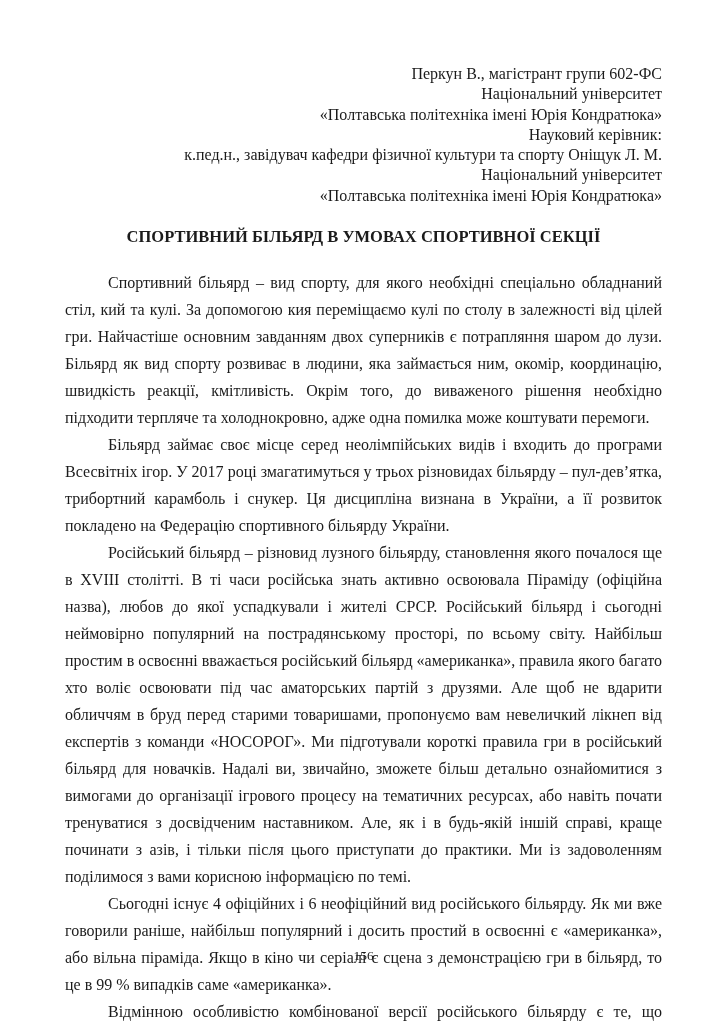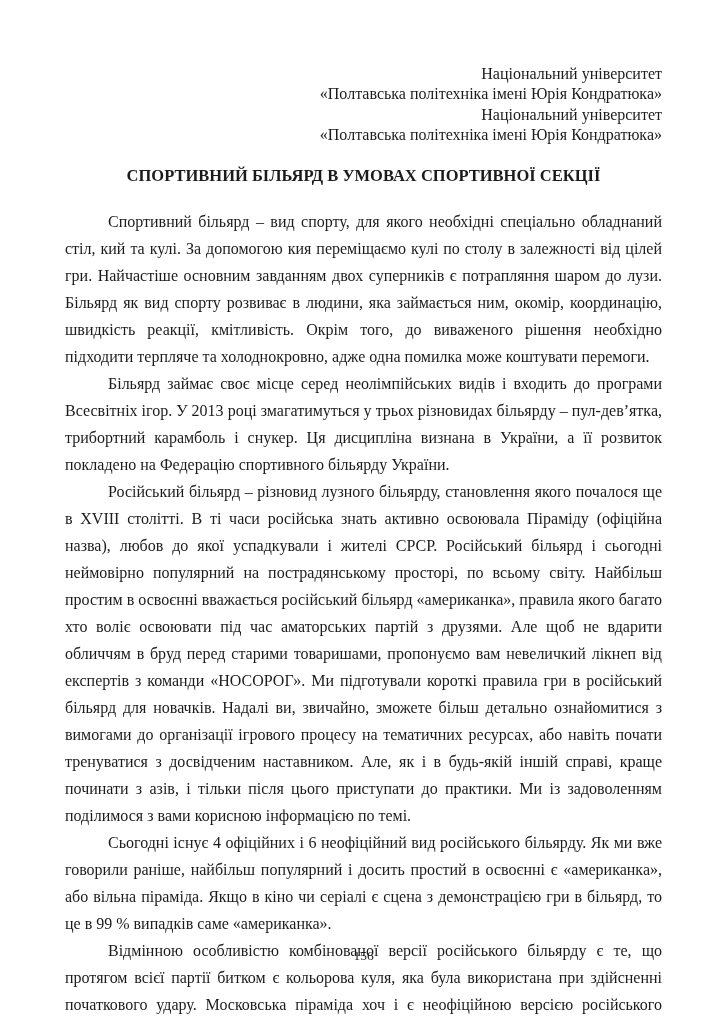--- a/index.html
+++ b/index.html
@@ -58,31 +58,34 @@
     line-height: 16px;
   }
 </style>
 </head>
 <body>
 
 <div class="page">
   <div class="content">
 
     <div class="header-block">
+      <div class="header-line">Перкун В., магістрант групи 602-ФС</div>
       <div class="header-line italic">Національний університет</div>
       <div class="header-line italic">«Полтавська політехніка імені Юрія Кондратюка»</div>
+      <div class="header-line">Науковий керівник:</div>
+      <div class="header-line">к.пед.н., завідувач кафедри фізичної культури та спорту Оніщук Л. М.</div>
       <div class="header-line italic">Національний університет</div>
       <div class="header-line italic">«Полтавська політехніка імені Юрія Кондратюка»</div>
     </div>
 
     <div class="paper-title">СПОРТИВНИЙ БІЛЬЯРД В УМОВАХ СПОРТИВНОЇ СЕКЦІЇ</div>
 
     <div class="body-text">
       <p>Спортивний більярд – вид спорту, для якого необхідні спеціально обладнаний стіл, кий та кулі. За допомогою кия переміщаємо кулі по столу в залежності від цілей гри. Найчастіше основним завданням двох суперників є потрапляння шаром до лузи. Більярд як вид спорту розвиває в людини, яка займається ним, окомір, координацію, швидкість реакції, кмітливість. Окрім того, до виваженого рішення необхідно підходити терпляче та холоднокровно, адже одна помилка може коштувати перемоги.</p>
-      <p>Більярд займає своє місце серед неолімпійських видів і входить до програми Всесвітніх ігор. У 2013 році змагатимуться у трьох різновидах більярду – пул-дев’ятка, трибортний карамболь і снукер. Ця дисципліна визнана в України, а її розвиток покладено на Федерацію спортивного більярду України.</p>
+      <p>Більярд займає своє місце серед неолімпійських видів і входить до програми Всесвітніх ігор. У 2017 році змагатимуться у трьох різновидах більярду – пул-дев’ятка, трибортний карамболь і снукер. Ця дисципліна визнана в України, а її розвиток покладено на Федерацію спортивного більярду України.</p>
       <p>Російський більярд – різновид лузного більярду, становлення якого почалося ще в XVIII столітті. В ті часи російська знать активно освоювала Піраміду (офіційна назва), любов до якої успадкували і жителі СРСР. Російський більярд і сьогодні неймовірно популярний на пострадянському просторі, по всьому світу. Найбільш простим в освоєнні вважається російський більярд «американка», правила якого багато хто воліє освоювати під час аматорських партій з друзями. Але щоб не вдарити обличчям в бруд перед старими товаришами, пропонуємо вам невеличкий лікнеп від експертів з команди «НОСОРОГ». Ми підготували короткі правила гри в російський більярд для новачків. Надалі ви, звичайно, зможете більш детально ознайомитися з вимогами до організації ігрового процесу на тематичних ресурсах, або навіть почати тренуватися з досвідченим наставником. Але, як і в будь-якій іншій справі, краще починати з азів, і тільки після цього приступати до практики. Ми із задоволенням поділимося з вами корисною інформацією по темі.</p>
       <p>Сьогодні існує 4 офіційних і 6 неофіційний вид російського більярду. Як ми вже говорили раніше, найбільш популярний і досить простий в освоєнні є «американка», або вільна піраміда. Якщо в кіно чи серіалі є сцена з демонстрацією гри в більярд, то це в 99 % випадків саме «американка».</p>
       <p>Відмінною особливістю комбінованої версії російського більярду є те, що протягом всієї партії битком є кольорова куля, яка була використана при здійсненні початкового удару. Московська піраміда хоч і є неофіційною версією російського більярду, але це анітрохи не применшує кількість</p>
     </div>
 
   </div>
 
   <div class="page-number">156</div>
 </div>
 

